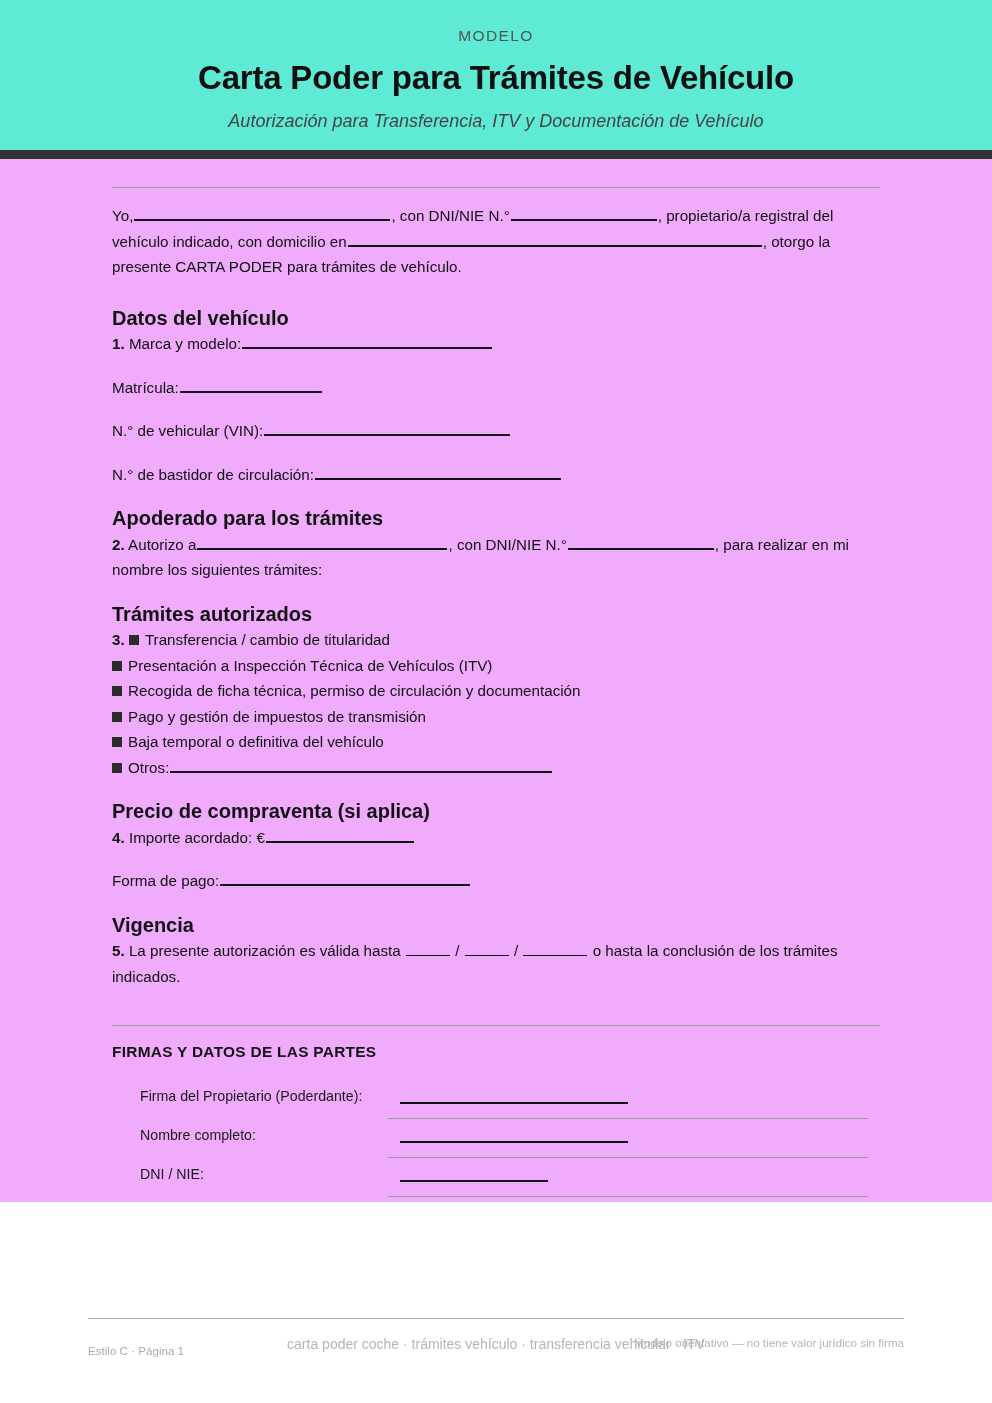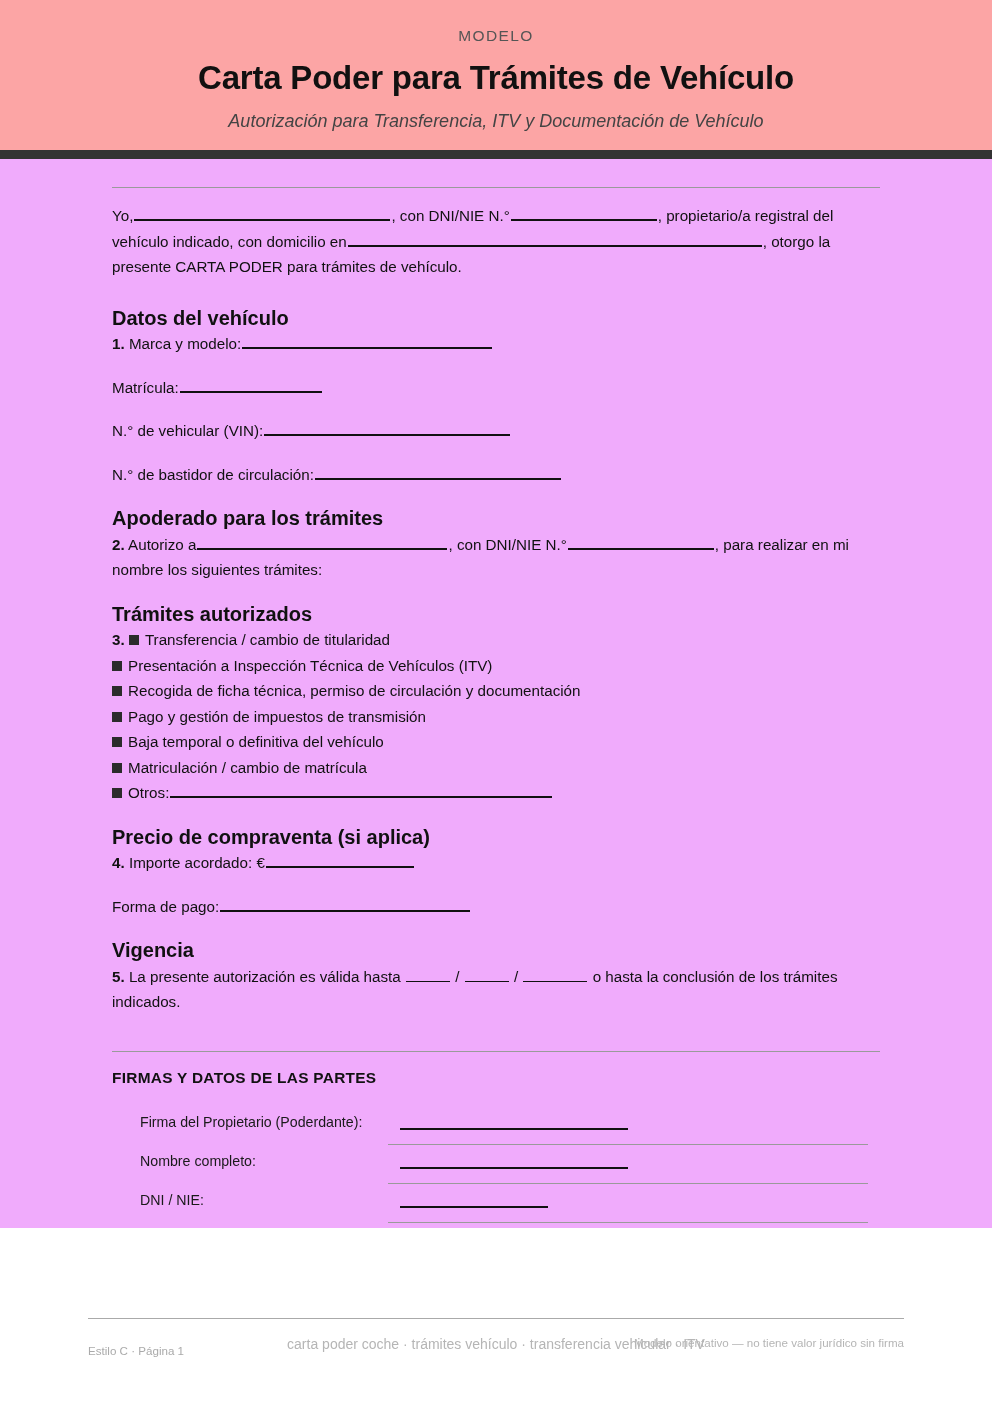--- a/index.html
+++ b/index.html
@@ -15,21 +15,21 @@
     color: #111111;
     overflow: hidden;
   }
 
   
   .header-band {
     position: absolute;
     left: 0; top: 0;
     width: 992px;
     height: 150px;
-    background: #fca5a5;
+    background: #5eead4;
     box-sizing: border-box;
     text-align: center;
   }
   .doc-kicker {
     margin: 0;
     padding-top: 27px;
     font-size: 15.5px;
     letter-spacing: 1.4px;
     color: #555555;
     font-weight: 400;
@@ -271,21 +271,20 @@
       <span class="cbox"></span><span>Transferencia / cambio de titularidad</span></div>
 
     <div class="check-row"><span class="cbox"></span><span>Presentación a Inspección Técnica de Vehículos (ITV)</span></div>
 
     <div class="check-row"><span class="cbox"></span><span>Recogida de ficha técnica, permiso de circulación y documentación</span></div>
 
     <div class="check-row"><span class="cbox"></span><span>Pago y gestión de impuestos de transmisión</span></div>
 
     <div class="check-row"><span class="cbox"></span><span>Baja temporal o definitiva del vehículo</span></div>
 
-    <div class="check-row"><span class="cbox"></span><span>Matriculación / cambio de matrícula</span></div>
 
     <div class="check-row"><span class="cbox"></span><span>Otros:</span><span class="blank w-otros"></span></div>
 
     <div class="block-gap-md"></div>
 
     <div class="section-h">Precio de compraventa (si aplica)</div>
     <p class="para"><span class="num">4.</span>
       <span>Importe acordado: €</span><span class="blank w-amount"></span></p>
 
     <div class="field-gap"></div>

